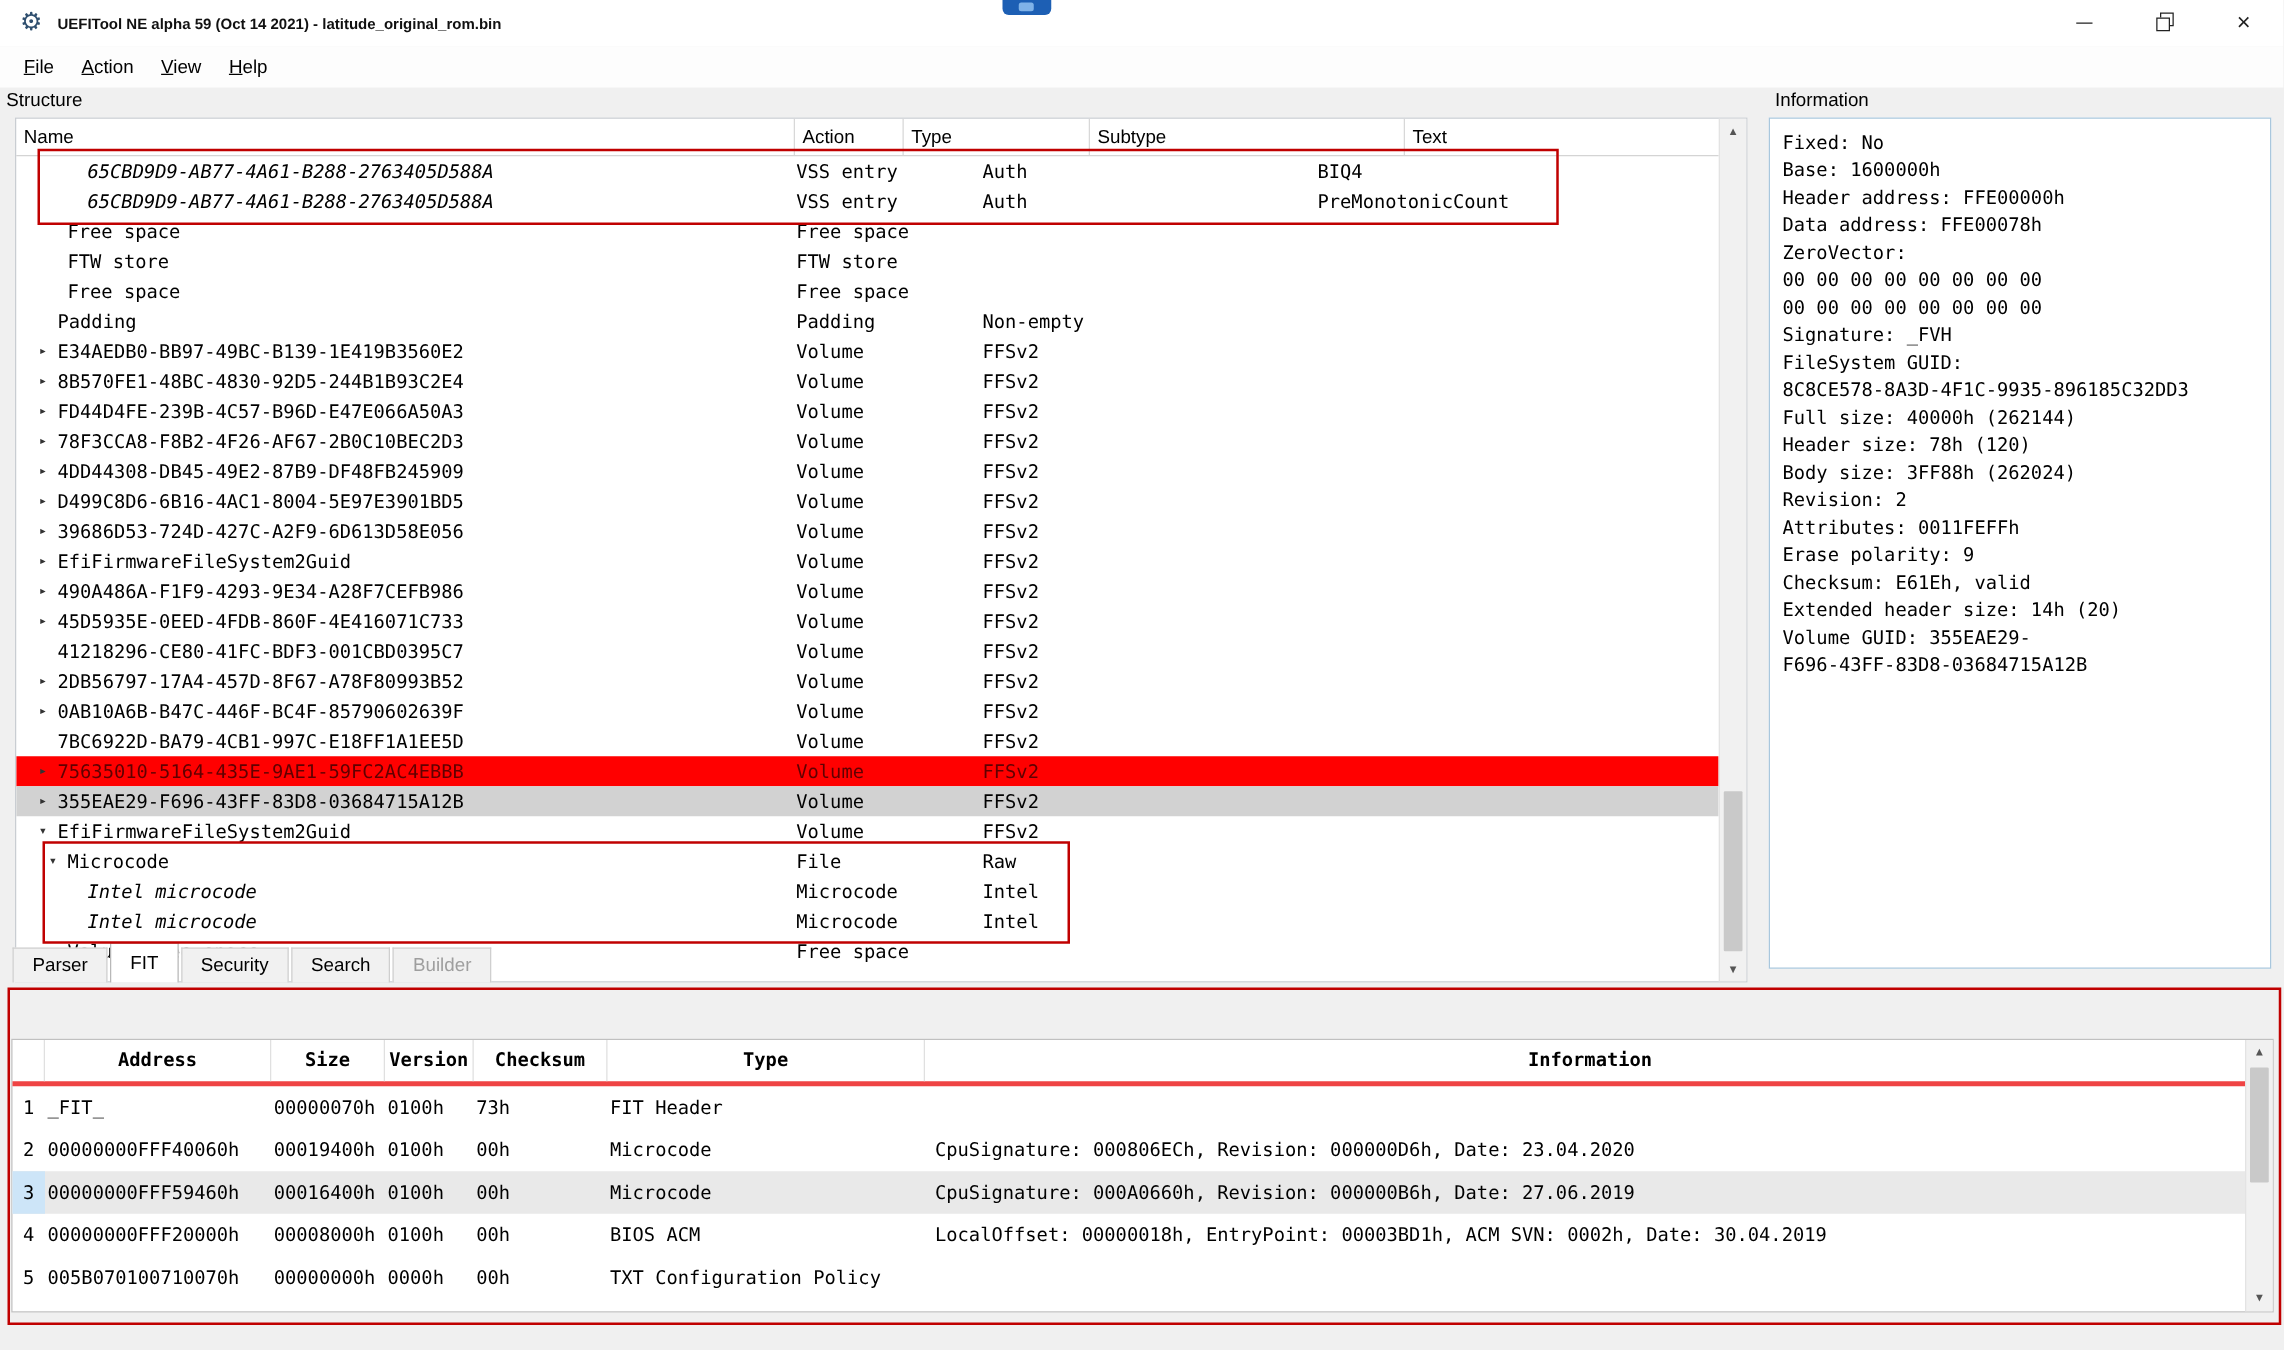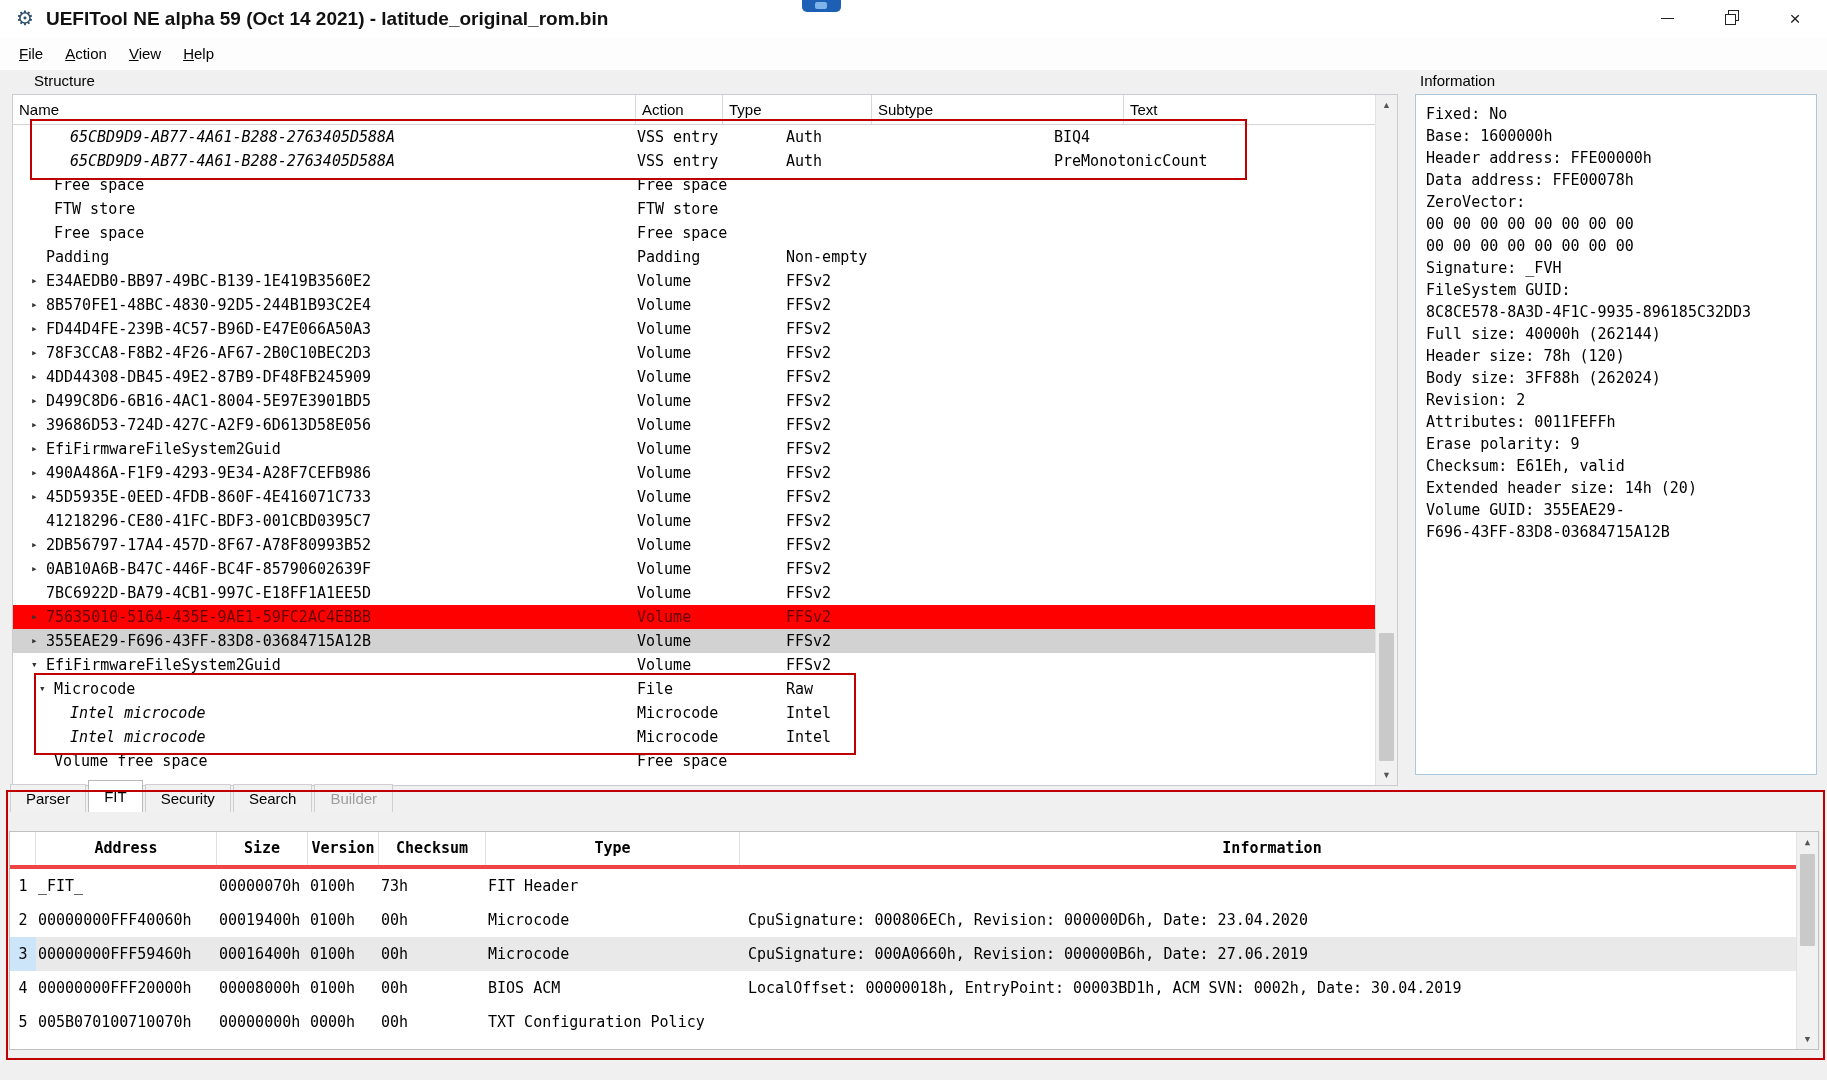--- a/index.html
+++ b/index.html
@@ -3,42 +3,42 @@
 <meta charset="utf-8">
 <style>
   html,body{margin:0;padding:0;background:#f0f0f0;}
   #screen{position:relative;width:1827px;height:1080px;background:#f0f0f0;overflow:hidden;
           font-family:"Liberation Sans",sans-serif;color:#000;}
 
   
   .titlebar{position:absolute;top:0;left:0;right:0;height:37px;background:#ffffff;
             display:flex;align-items:center;}
   .app-icon{margin-left:16px;font-size:20px;color:#2f4f6f;line-height:37px;}
-  .title-text{margin-left:12px;font-size:19px;font-weight:700;color:#111;}
+  .title-text{margin-left:12px;font-size:12px;font-weight:700;color:#111;}
   .win-controls{margin-left:auto;display:flex;height:100%;}
   .win-btn{width:64px;height:100%;display:flex;align-items:center;justify-content:center;
            font-size:19px;color:#222;}
   .min-line{display:inline-block;width:13px;height:0;border-bottom:1.5px solid #222;}
   .restore{position:relative;width:12px;height:12px;}
   .restore::before{content:"";position:absolute;top:-3px;left:3px;width:9px;height:9px;border:1px solid #222;}
   .restore::after{content:"";position:absolute;top:1px;left:0;width:9px;height:9px;border:1px solid #222;background:#fff;}
 
   
   .artifact{position:absolute;left:802px;top:0;width:39px;height:12px;background:#1d5fb4;
             border-radius:0 0 5px 5px;}
   .artifact::after{content:"";position:absolute;left:13px;top:2px;width:12px;height:7px;background:#7fb2e8;border-radius:2px;}
 
   
   .menubar{position:absolute;top:37px;left:0;right:0;height:33px;background:#fdfdfd;
            display:flex;align-items:center;padding-left:8px;font-size:15px;}
   .menu-item{padding:5px 11px;}
 
   
   .group-label{position:absolute;font-size:15px;color:#000;}
-  #structure-label{left:34px;top:72px;}
+  #structure-label{left:5px;top:72px;}
   #info-label{left:1420px;top:72px;}
   #structure-frame{position:absolute;left:12px;top:94px;width:1386px;height:692px;
                    border:1px solid #c9cdd2;background:#fff;box-sizing:border-box;}
   #info-frame{position:absolute;left:1415px;top:94px;width:402px;height:681px;
               border:1px solid #a9c7dd;background:#fff;box-sizing:border-box;
               padding:8px 0 0 10px;font-family:"DejaVu Sans Mono",monospace;font-size:15px;line-height:22px;}
   .info-line{white-space:pre;}
 
   
   .tree-header{display:flex;height:29px;border-bottom:1px solid #d4d4d4;font-size:15px;
@@ -64,21 +64,21 @@
   
   .vscroll{position:absolute;top:0;right:0;bottom:0;width:22px;background:#f1f1f1;border-left:1px solid #e3e3e3;box-sizing:border-box;}
   .sb-btn{position:absolute;left:0;width:100%;height:20px;display:flex;align-items:center;justify-content:center;
           font-size:9px;color:#555;}
   .sb-up{top:0;}.sb-down{bottom:0;}
   .sb-thumb{position:absolute;left:3px;width:15px;background:#c9c9c9;border-radius:1px;}
   #tree-thumb{bottom:24px;height:128px;}
   #fit-thumb{top:22px;height:92px;}
 
   
-  .tab-bar{position:absolute;left:10px;top:780px;display:flex;align-items:flex-end;z-index:45;}
+  .tab-bar{position:absolute;left:10px;top:754px;display:flex;align-items:flex-end;z-index:45;}
   .tab{height:27px;line-height:27px;padding:0 15px;font-size:15px;background:#f1f1f1;
        border:1px solid #cfcfcf;border-bottom:none;margin-right:2px;box-sizing:content-box;}
   .tab.active{background:#fff;height:31px;line-height:31px;border-color:#b8b8b8;}
   .tab.disabled{color:#9e9e9e;}
 
   
   #fit-frame{position:absolute;left:9px;top:831px;width:1810px;height:219px;border:1px solid #c0c0c0;
              background:#fff;box-sizing:border-box;font-family:"DejaVu Sans Mono",monospace;font-size:15px;}
   .fit-header{display:flex;height:33px;line-height:33px;font-weight:bold;margin-right:22px;
               border-bottom:4px solid #ef4444;}

